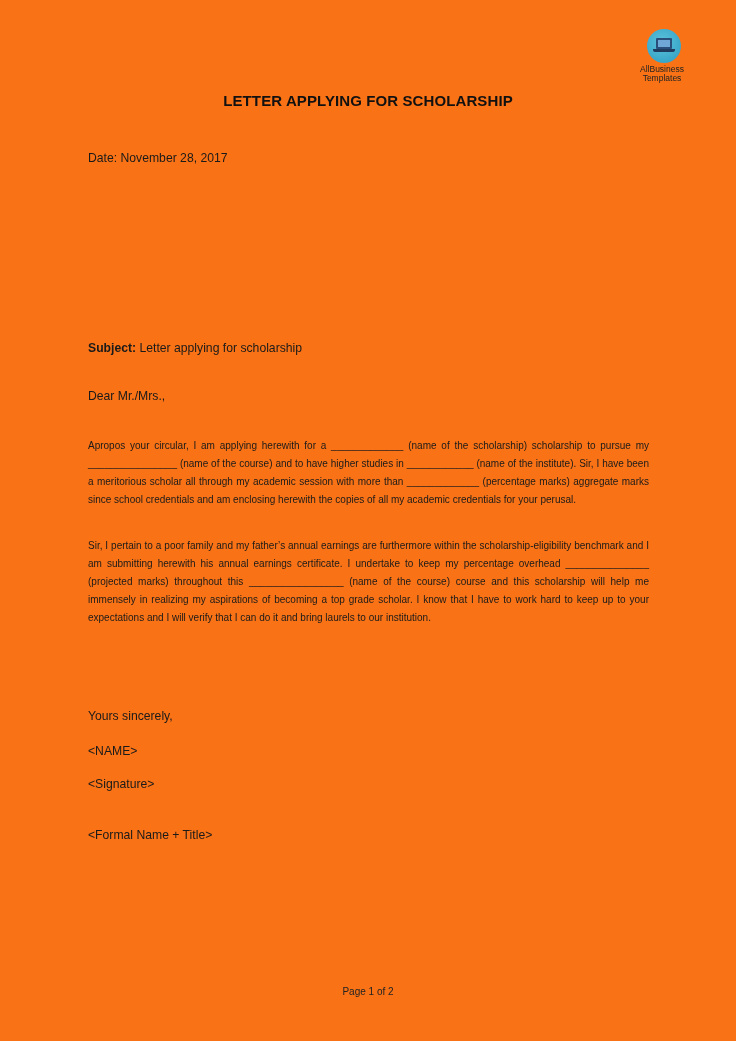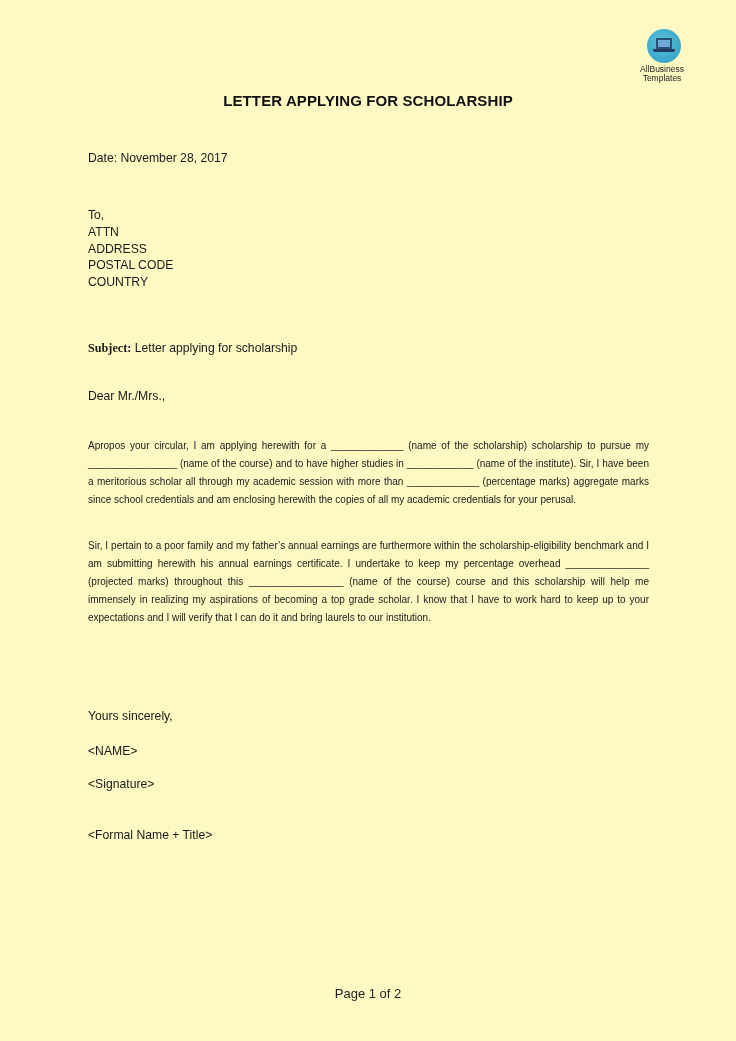--- a/index.html
+++ b/index.html
@@ -1,53 +1,53 @@
 <!DOCTYPE html>
 <html><head>
 <meta charset="utf-8">
 <style>
   html, body { margin: 0; padding: 0; background: #ffffff; }
   body { width: 736px; height: 1041px; position: relative; overflow: hidden;
          font-family: "Liberation Sans", "DejaVu Sans", sans-serif; color: #1a1a1a; }
-  .page { position: absolute; left: 0; top: 0; width: 736px; height: 1041px; background: #fef9c3; }
+  .page { position: absolute; left: 0; top: 0; width: 736px; height: 1041px; background: #f97316; }
 
   .logo { position: absolute; left: 636px; top: 29px; width: 56px; text-align: center; }
   .logo-circle { width: 34px; height: 34px; border-radius: 50%; margin: 0 auto;
                  background: radial-gradient(circle at 45% 40%, #5cc3dc 0%, #3aa7c9 70%, #2f95b8 100%);
                  position: relative; }
   .laptop-screen { position: absolute; left: 9px; top: 9px; width: 16px; height: 11px;
                    background: #2a4e7a; border-radius: 1px; }
   .laptop-screen::after { content: ""; position: absolute; left: 2px; top: 2px; width: 12px; height: 7px; background: #6fa8d6; }
   .laptop-base { position: absolute; left: 6px; top: 20px; width: 22px; height: 3px;
                  background: #1f3b5e; border-radius: 0 0 2px 2px; }
   .logo-text { font-size: 8.5px; line-height: 9px; color: #222; margin-top: 2px; white-space: nowrap; margin-left: -4px; }
 
   .title { position: absolute; left: 0; width: 736px; top: 92px; text-align: center;
            font-weight: bold; font-size: 15px; letter-spacing: 0.1px; color: #111; }
 
   .text { position: absolute; left: 88px; font-size: 12.2px; color: #1a1a1a; }
   .date { top: 151px; }
   .addr { top: 207px; line-height: 16.8px; }
   .addr div { margin: 0; }
   .subject { top: 341px; }
-  .subject b { font-weight: bold; font-family: Liberation Serif, serif; }
+  .subject b { font-weight: bold; }
   .greeting { top: 389px; }
 
   .para { position: absolute; left: 88px; width: 561px; font-size: 10px; line-height: 18px;
           text-align: justify; color: #1a1a1a; }
   .p1 { top: 437px; }
   .p2 { top: 537px; }
   .p3 { top: 655px; }
   .p4 { top: 682px; }
   .closing { top: 709px; }
   .name { top: 744px; }
   .signature { top: 777px; }
   .formal { top: 828px; }
 
-  .footer { position: absolute; top: 986px; left: 0; width: 736px; text-align: center; font-size: 13px; color: #222; }
+  .footer { position: absolute; top: 986px; left: 0; width: 736px; text-align: center; font-size: 10px; color: #222; }
 </style>
 </head>
 <body>
 
 <div class="page">
 
   <div class="logo">
     <div class="logo-circle">
       <div class="laptop-screen"></div>
       <div class="laptop-base"></div>
@@ -55,27 +55,20 @@
     <div class="logo-text">
       <div>AllBusiness</div>
       <div>Templates</div>
     </div>
   </div>
 
   <div class="title">LETTER APPLYING FOR SCHOLARSHIP</div>
 
   <div class="text date">Date: November 28, 2017</div>
 
-  <div class="text addr">
-    <div>To,</div>
-    <div>ATTN</div>
-    <div>ADDRESS</div>
-    <div>POSTAL CODE</div>
-    <div>COUNTRY</div>
-  </div>
 
   <div class="text subject">
     <b>Subject:</b><span> Letter applying for scholarship</span>
   </div>
 
   <div class="text greeting">Dear Mr./Mrs.,</div>
 
   <div class="para p1">Apropos your circular, I am applying herewith for a _____________  (name of the scholarship) scholarship to pursue my ________________  (name of the course) and to have higher studies in ____________  (name of the institute). Sir, I have been a meritorious scholar all through my academic session with more than _____________  (percentage marks) aggregate marks since school credentials and am enclosing herewith the copies of all my academic credentials for your perusal.</div>
   <div class="para p2">Sir, I pertain to a poor family and my father’s annual earnings are furthermore within the scholarship-eligibility benchmark and I am submitting herewith his annual earnings certificate. I undertake to keep my percentage overhead _______________  (projected marks) throughout this _________________  (name of the course) course and this scholarship will help me immensely in realizing my aspirations of becoming a top grade scholar. I know that I have to work hard to keep up to your expectations and I will verify that I can do it and bring laurels to our institution.</div>
 

